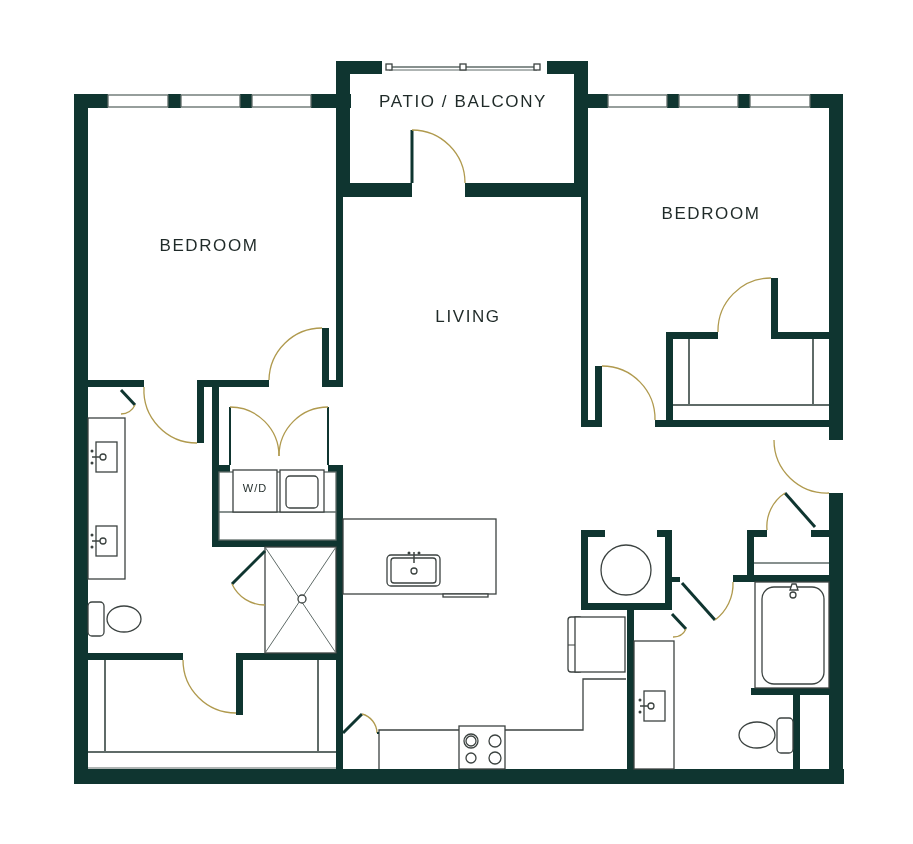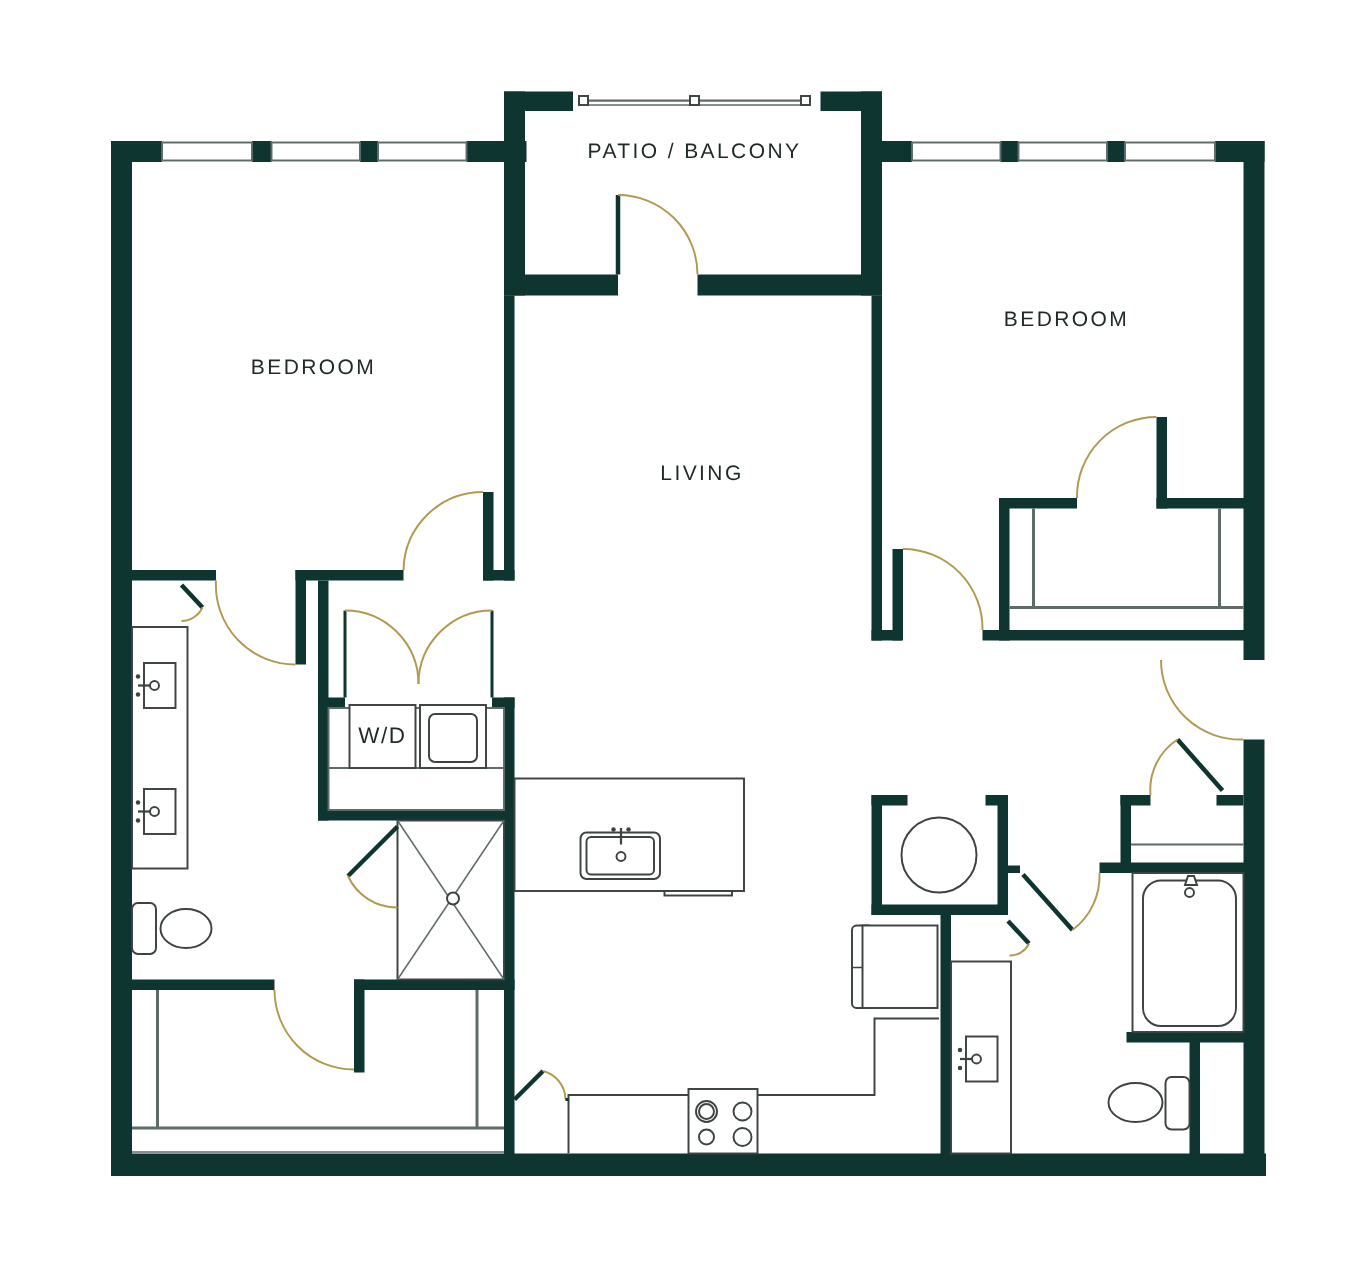--- a/index.html
+++ b/index.html
@@ -3,22 +3,22 @@
 <meta charset="utf-8">
 <style>
   html, body { margin: 0; padding: 0; background: #ffffff; }
   body { width: 913px; height: 844px; position: relative; overflow: hidden; font-family: "DejaVu Sans", sans-serif; }
   #plan { position: absolute; left: 0; top: 0; width: 913px; height: 844px; }
   .wall { fill: #0f3530; }
   .thin { fill: none; stroke: #5f6b68; stroke-width: 1.3; }
   .fix { fill: #ffffff; stroke: #3c4341; stroke-width: 1.3; }
   .door { fill: none; stroke: #b09a4e; stroke-width: 1.3; }
   .leaf { stroke: #0f3530; stroke-width: 3; }
-  .lbl { position: absolute; font-family: "Liberation Sans", sans-serif; font-size: 14px; letter-spacing: 1.6px; color: #1f2a28; white-space: nowrap; transform: translateX(-50%); }
-  .lbl-small { font-size: 15px; letter-spacing: 1px; }
+  .lbl { position: absolute; font-family: "Liberation Sans", sans-serif; font-size: 17px; letter-spacing: 1.6px; color: #1f2a28; white-space: nowrap; transform: translateX(-50%); }
+  .lbl-small { font-size: 11px; letter-spacing: 1px; }
 </style>
 </head>
 <body>
 
 <svg id="plan" viewBox="0 0 913 844" xmlns="http://www.w3.org/2000/svg">
 
   <g>
 
     <rect class="wall" x="74" y="94" width="14" height="690"></rect>
 

